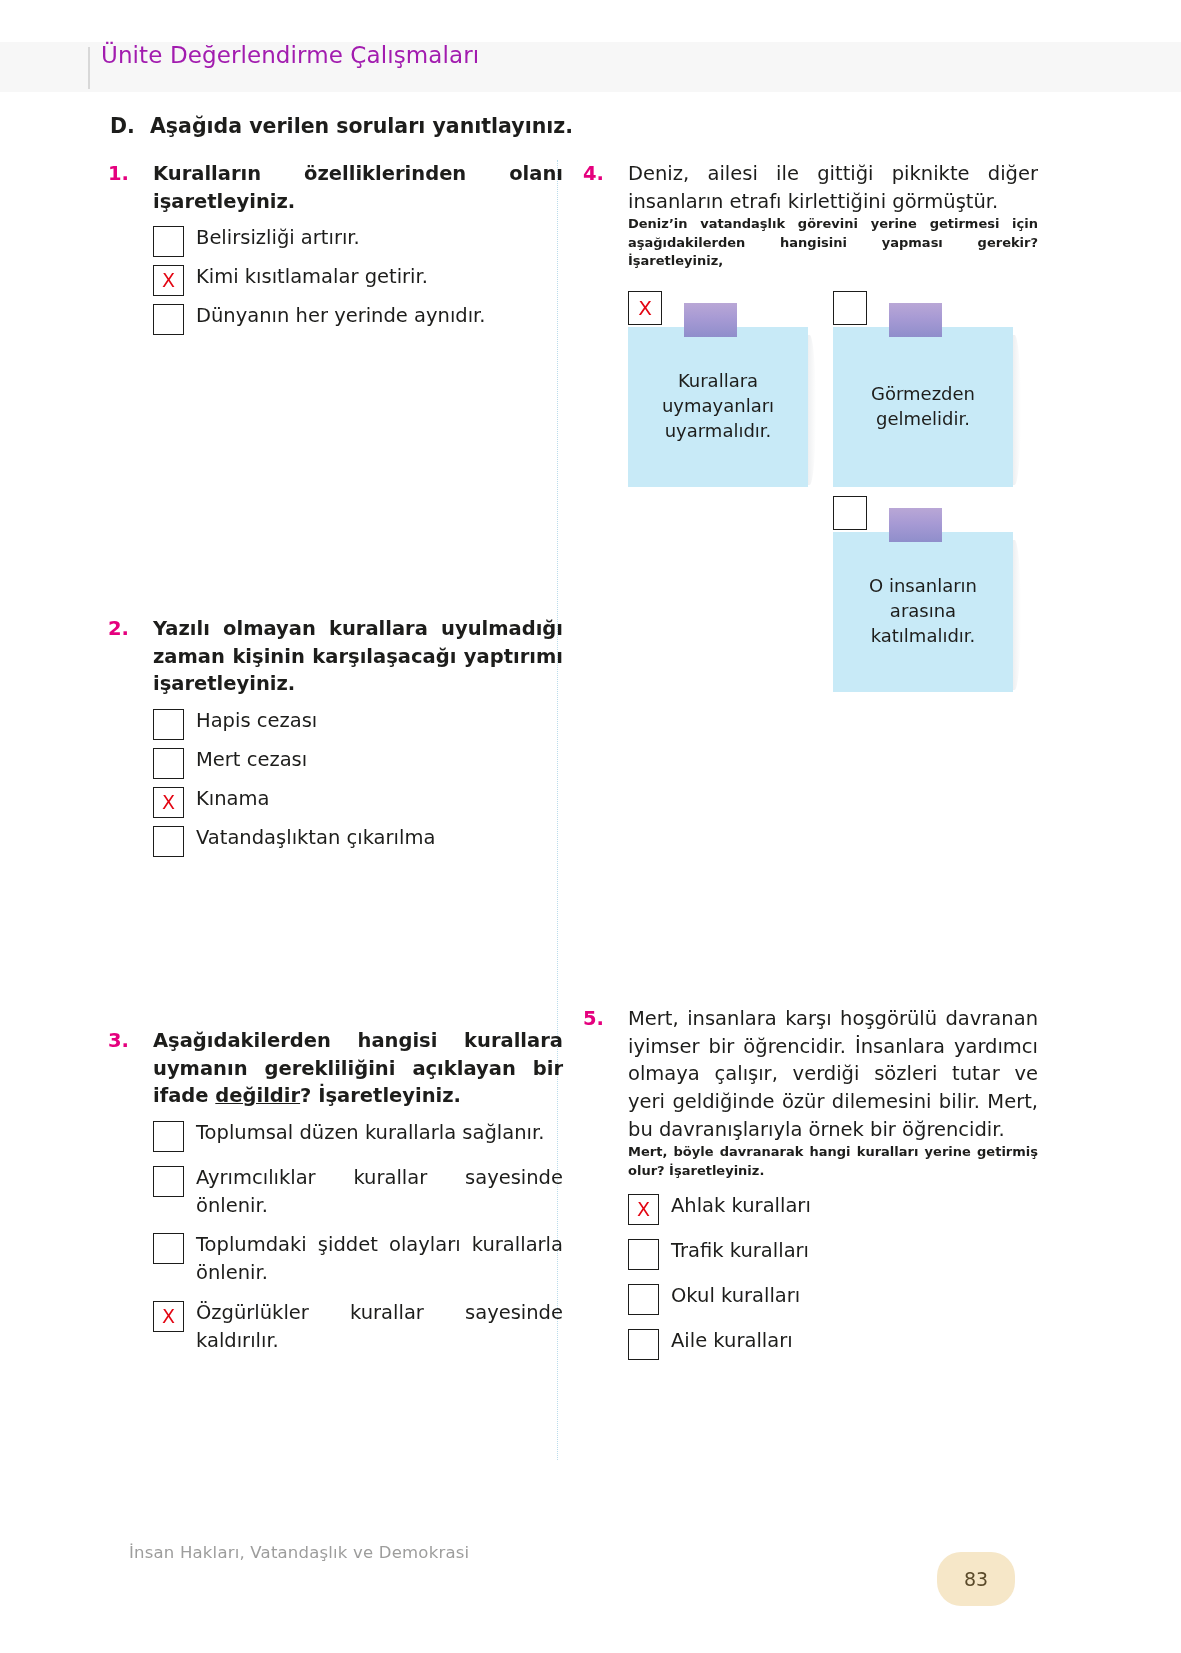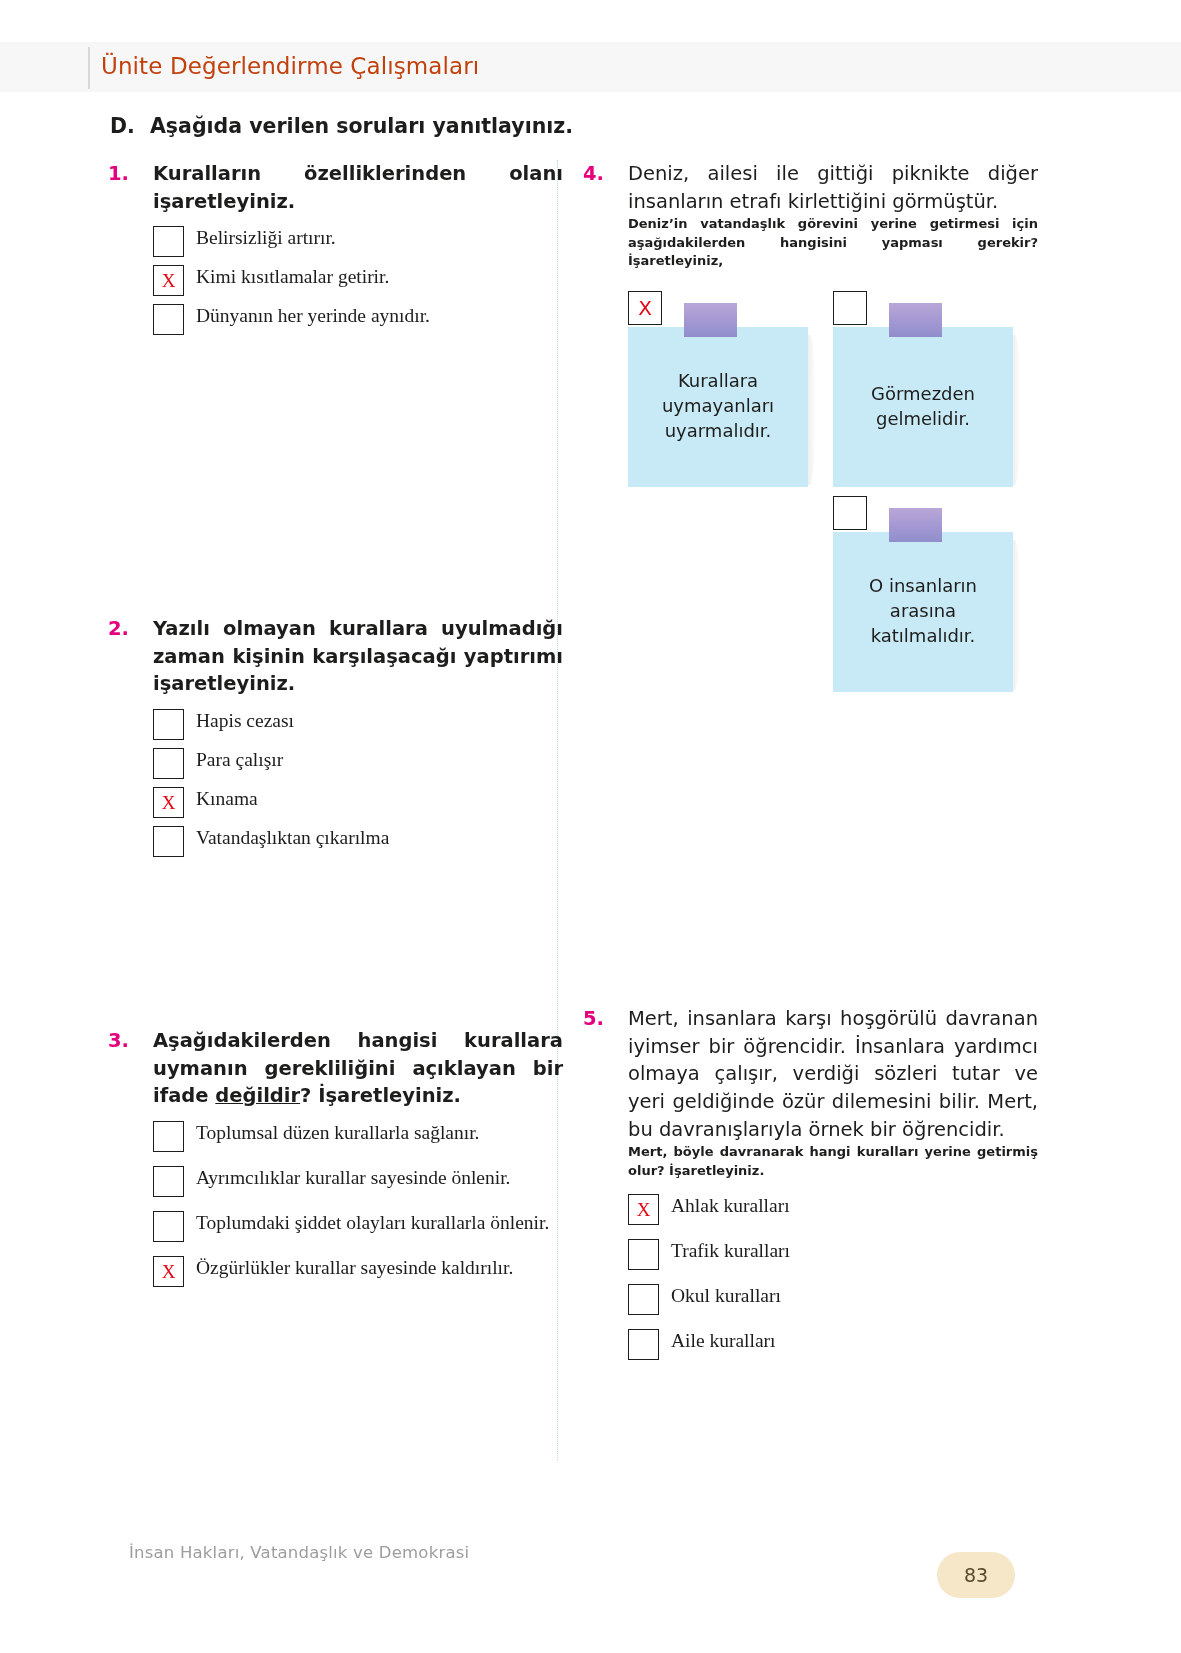--- a/index.html
+++ b/index.html
@@ -34,25 +34,25 @@
     position: absolute;
     left: 88px;
     top: 47px;
     width: 2px;
     height: 42px;
     background: #d8d8d8;
   }
   #header-title {
     position: absolute;
     left: 101px;
-    top: 53px;
+    top: 42px;
     font-size: 23px;
     font-weight: 400;
     letter-spacing: 0.1px;
-    color: #c2410c;
+    color: #a21caf;
     white-space: nowrap;
   }
 
   
   #section-d {
     position: absolute;
     left: 110px;
     top: 114px;
     width: 900px;
     display: flex;
@@ -110,21 +110,21 @@
     margin-top: 0;
     font-size: 13px;
     line-height: 1.42;
     font-weight: bold;
     text-align: justify;
     color: #1d1d1b;
   }
   .u { text-decoration: underline; }
 
   
-  .options { margin-top: 9px; font-family: Liberation Serif, serif; }
+  .options { margin-top: 9px; }
   .options.indent-a { padding-left: 45px; }
   .opt-row {
     display: flex;
     align-items: flex-start;
     gap: 12px;
     margin-bottom: 6px;
   }
   .opt-box {
     flex: 0 0 auto;
     width: 31px;
@@ -237,21 +237,21 @@
     font-family: "DejaVu Sans", "Liberation Sans", sans-serif;
     font-size: 16.5px;
     color: #9d9d9c;
     letter-spacing: 0.2px;
   }
   #page-badge {
     position: absolute;
     left: 937px;
     top: 1552px;
     width: 78px;
-    height: 46px;
+    height: 54px;
     background: #f6e7c8;
     border-radius: 24px;
     display: flex;
     align-items: center;
     justify-content: center;
     font-size: 19px;
     color: #5a4a2a;
   }
 </style>
 </head>
@@ -298,21 +298,21 @@
         <div class="q-num">2.</div>
         <div class="q-text bold">Yazılı olmayan kurallara uyulmadığı zaman kişinin karşılaşacağı yaptırımı işaretleyiniz.</div>
       </div>
       <div class="options indent-a">
         <div class="opt-row">
           <div class="opt-box"></div>
           <div class="opt-label">Hapis cezası</div>
         </div>
         <div class="opt-row">
           <div class="opt-box"></div>
-          <div class="opt-label">Para çalışır</div>
+          <div class="opt-label">Mert cezası</div>
         </div>
         <div class="opt-row">
           <div class="opt-box marked">X</div>
           <div class="opt-label">Kınama</div>
         </div>
         <div class="opt-row">
           <div class="opt-box"></div>
           <div class="opt-label">Vatandaşlıktan çıkarılma</div>
         </div>
       </div>

